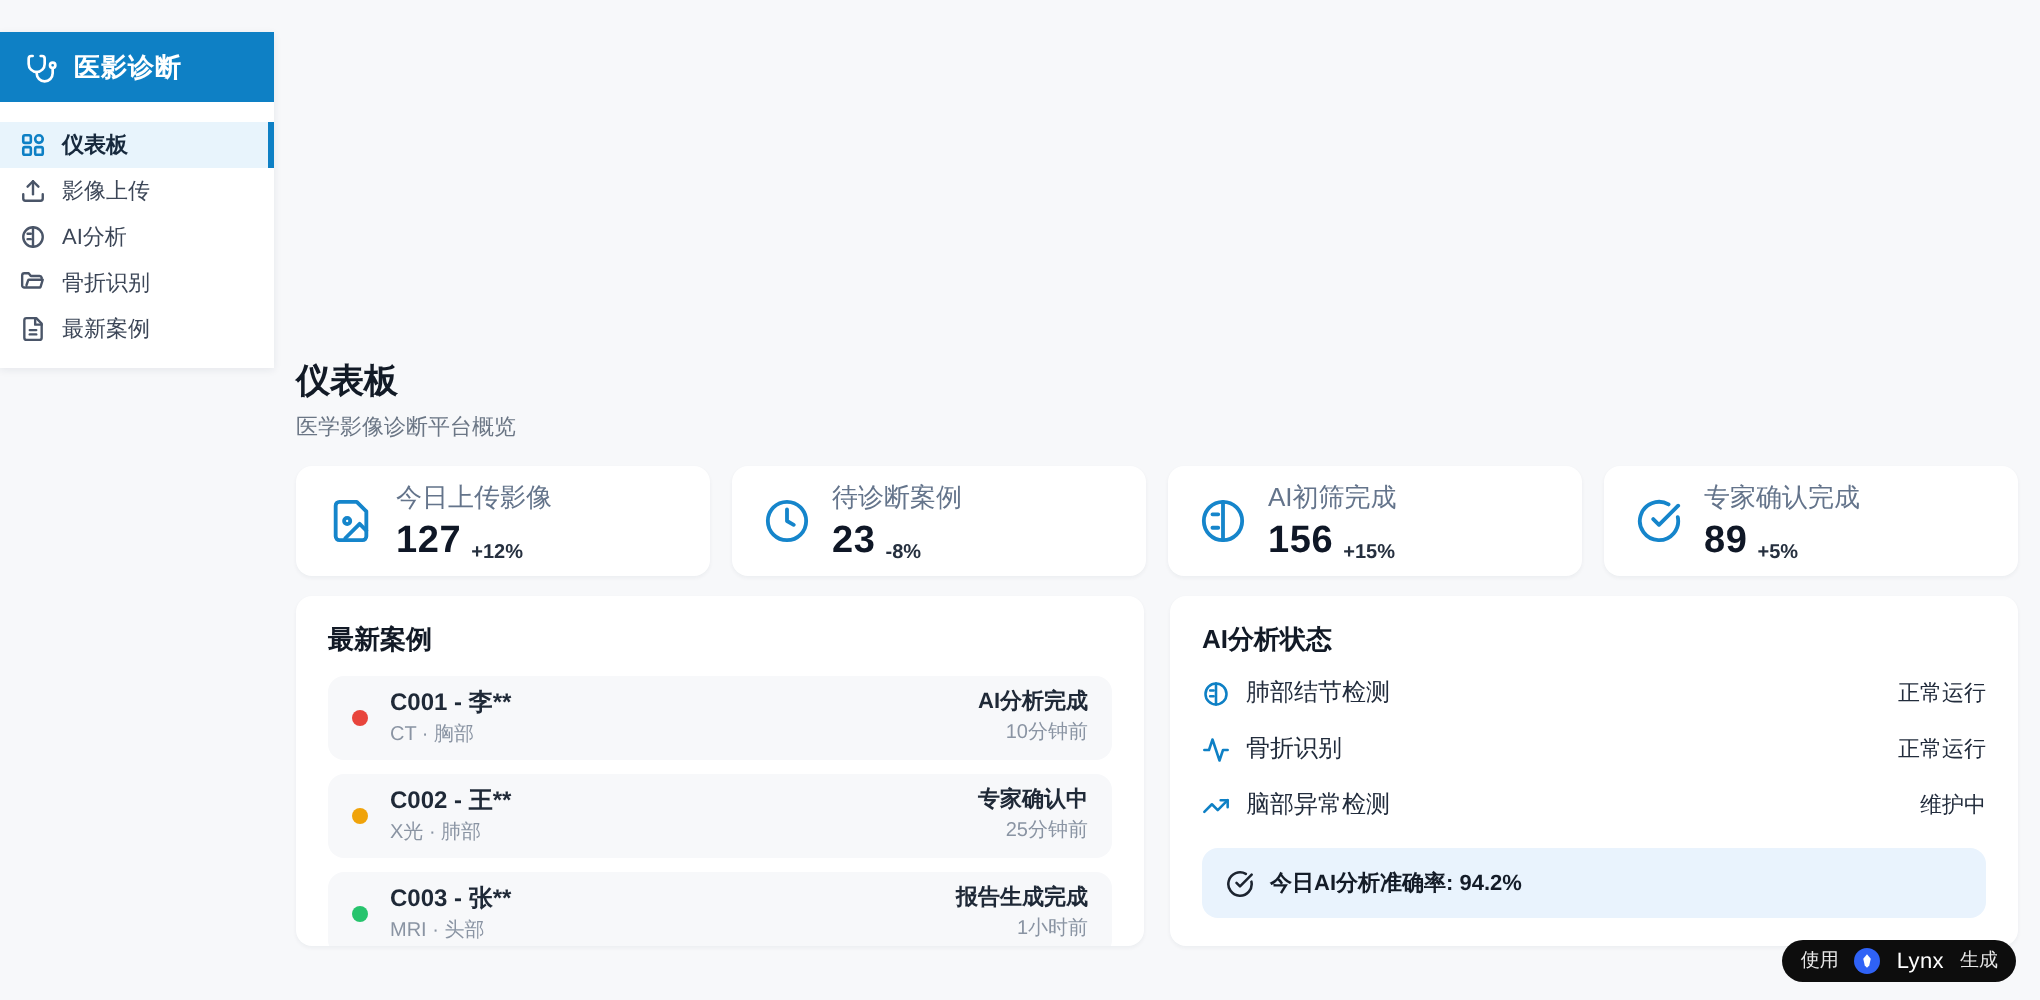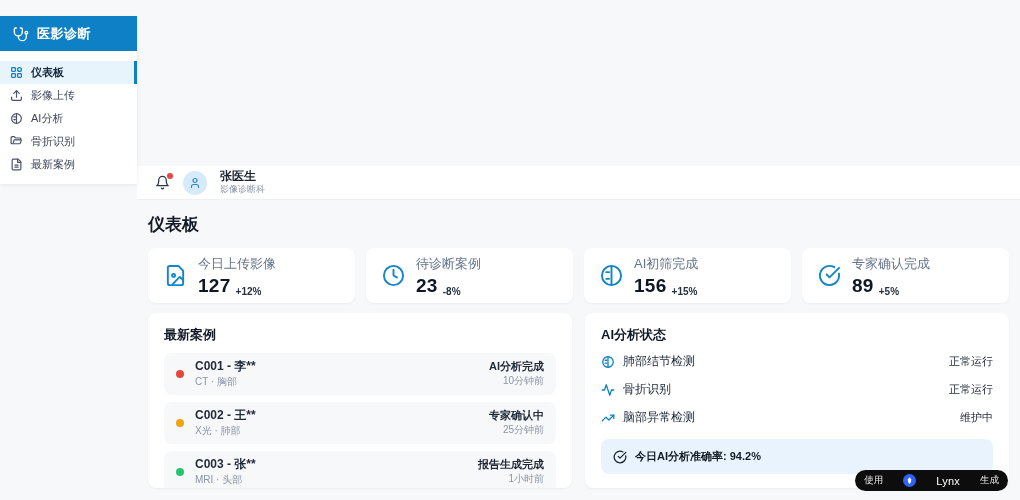--- a/index.html
+++ b/index.html
@@ -94,21 +94,21 @@
     margin-top:13px; background:#e9f3fd; border-radius:8px; padding:10px 12px;
     display:flex; align-items:center; gap:8px;
   }
   .accuracy-icon { color:#1c2430; display:flex; }
   .accuracy-text { font-size:11px; font-weight:bold; color:#141c28; }
 
   
   .lynx-badge {
     position:absolute; right:12px; bottom:9px; z-index:9;
     background:#0d0d0d; color:#fff; border-radius:12px;
-    height:21px; display:flex; align-items:center; gap:20px; padding:0 9px; cursor:pointer;
+    height:21px; display:flex; align-items:center; gap:8px; padding:0 9px; cursor:pointer;
   }
   .lynx-prefix,.lynx-suffix { font-size:9.5px; color:#e8e8e8; }
   .lynx-logo {
     width:13px; height:13px; border-radius:50%; background:#2f62f6;
     display:flex; align-items:center; justify-content:center;
   }
   .lynx-brand { font-size:11px; font-weight:normal; color:#fff; letter-spacing:.2px; }
 </style>
 </head>
 <body>
@@ -174,42 +174,24 @@
         </svg>
       </span>
       <span class="mi-label">最新案例</span>
     </div>
   </nav>
 </aside>
 
 <div class="main">
   <div class="top-gap"></div>
 
-  <div class="topbar">
-    <span class="bell-wrap">
-      <svg width="15" height="15" viewBox="0 0 24 24" fill="none" stroke="currentColor" stroke-width="2" stroke-linecap="round" stroke-linejoin="round">
-        <path d="M6 8a6 6 0 0 1 12 0c0 7 3 9 3 9H3s3-2 3-9"></path>
-          <path d="M10.3 21a1.94 1.94 0 0 0 3.4 0"></path>
-      </svg>
-      <span class="bell-dot"></span>
-    </span>
-    <span class="avatar">
-      <svg width="12" height="12" viewBox="0 0 24 24" fill="none" stroke="currentColor" stroke-width="2.4" stroke-linecap="round" stroke-linejoin="round">
-        <path d="M19 21v-2a4 4 0 0 0-4-4H9a4 4 0 0 0-4 4v2"></path>
-          <circle cx="12" cy="7" r="4"></circle>
-      </svg>
-    </span>
-    <span>
-      <div class="user-name">张医生</div>
-      <div class="user-dept">影像诊断科</div>
-    </span>
-  </div>
 
   <div class="content">
     <div class="page-title">仪表板</div>
+    <div class="page-subtitle">医学影像诊断平台概览</div>
 
     <div class="stats">
       <div class="stat-card">
         <span class="stat-icon">
           <svg width="23" height="23" viewBox="0 0 24 24" fill="none" stroke="currentColor" stroke-width="2" stroke-linecap="round" stroke-linejoin="round">
             <path d="M15 2H6a2 2 0 0 0-2 2v16a2 2 0 0 0 2 2h12a2 2 0 0 0 2-2V7z"></path>
               <circle cx="10" cy="12" r="1.6"></circle>
               <path d="m20 17-3.5-3.5L9 21"></path>
           </svg>
         </span>

